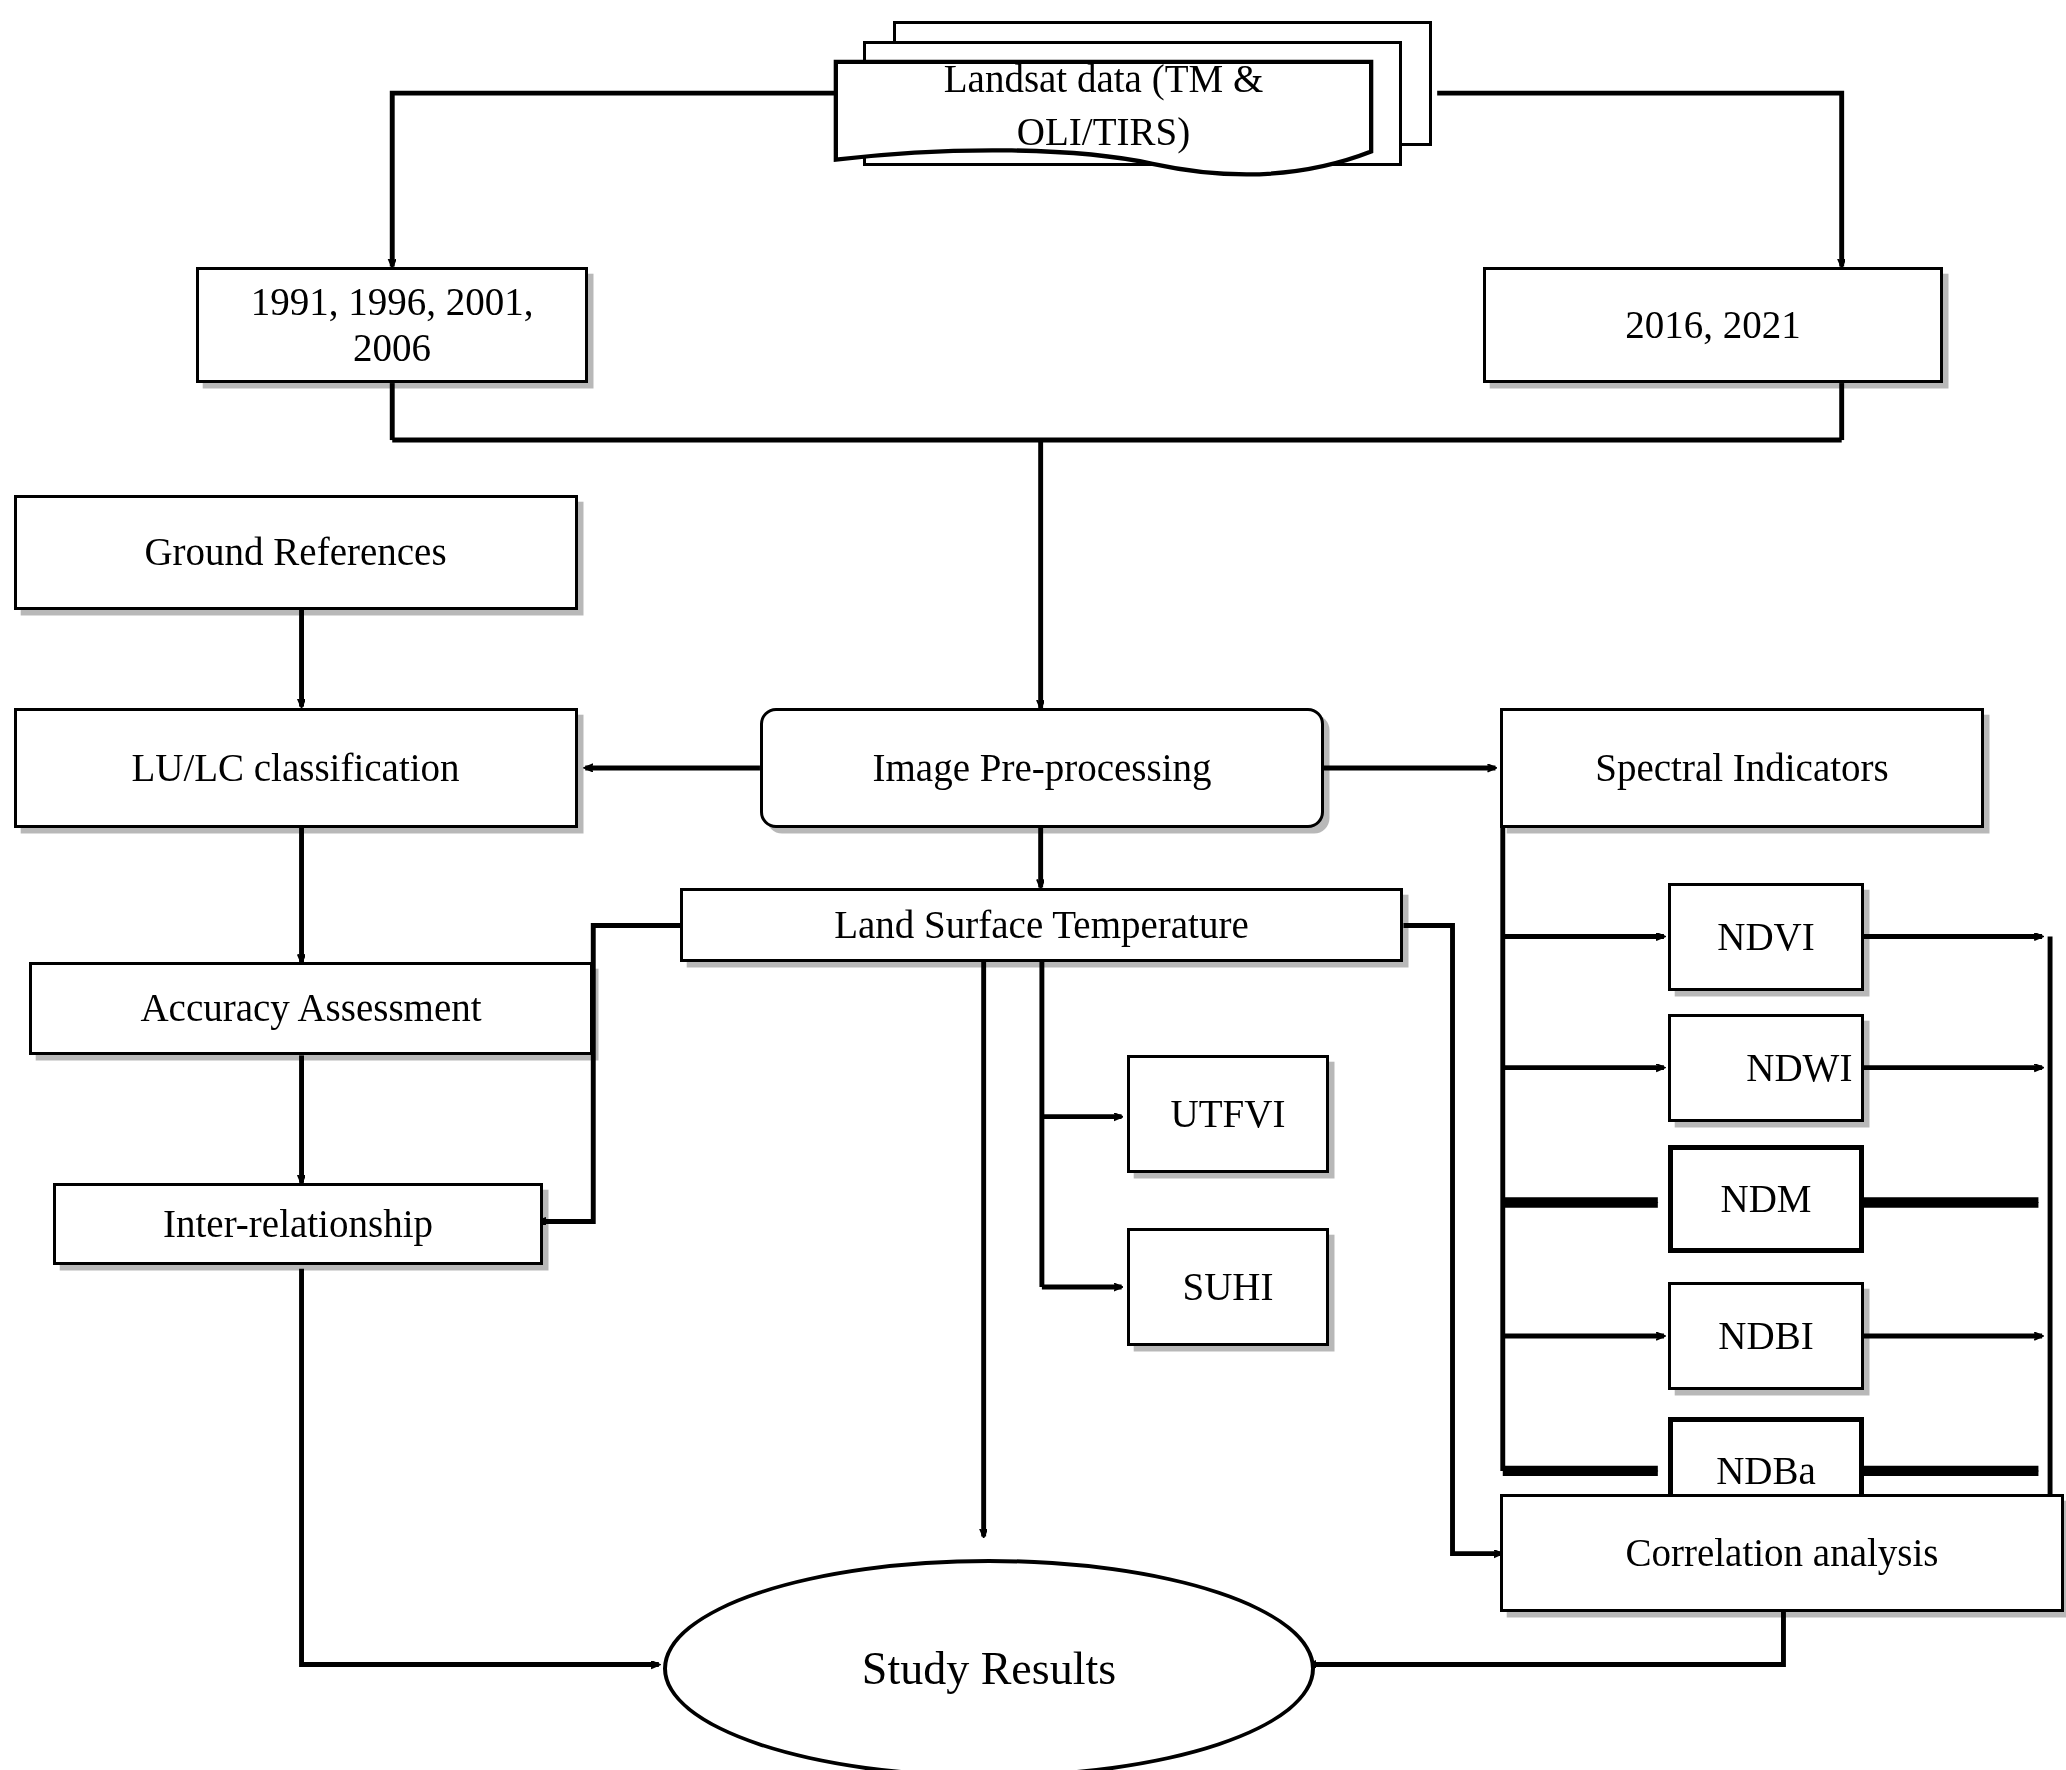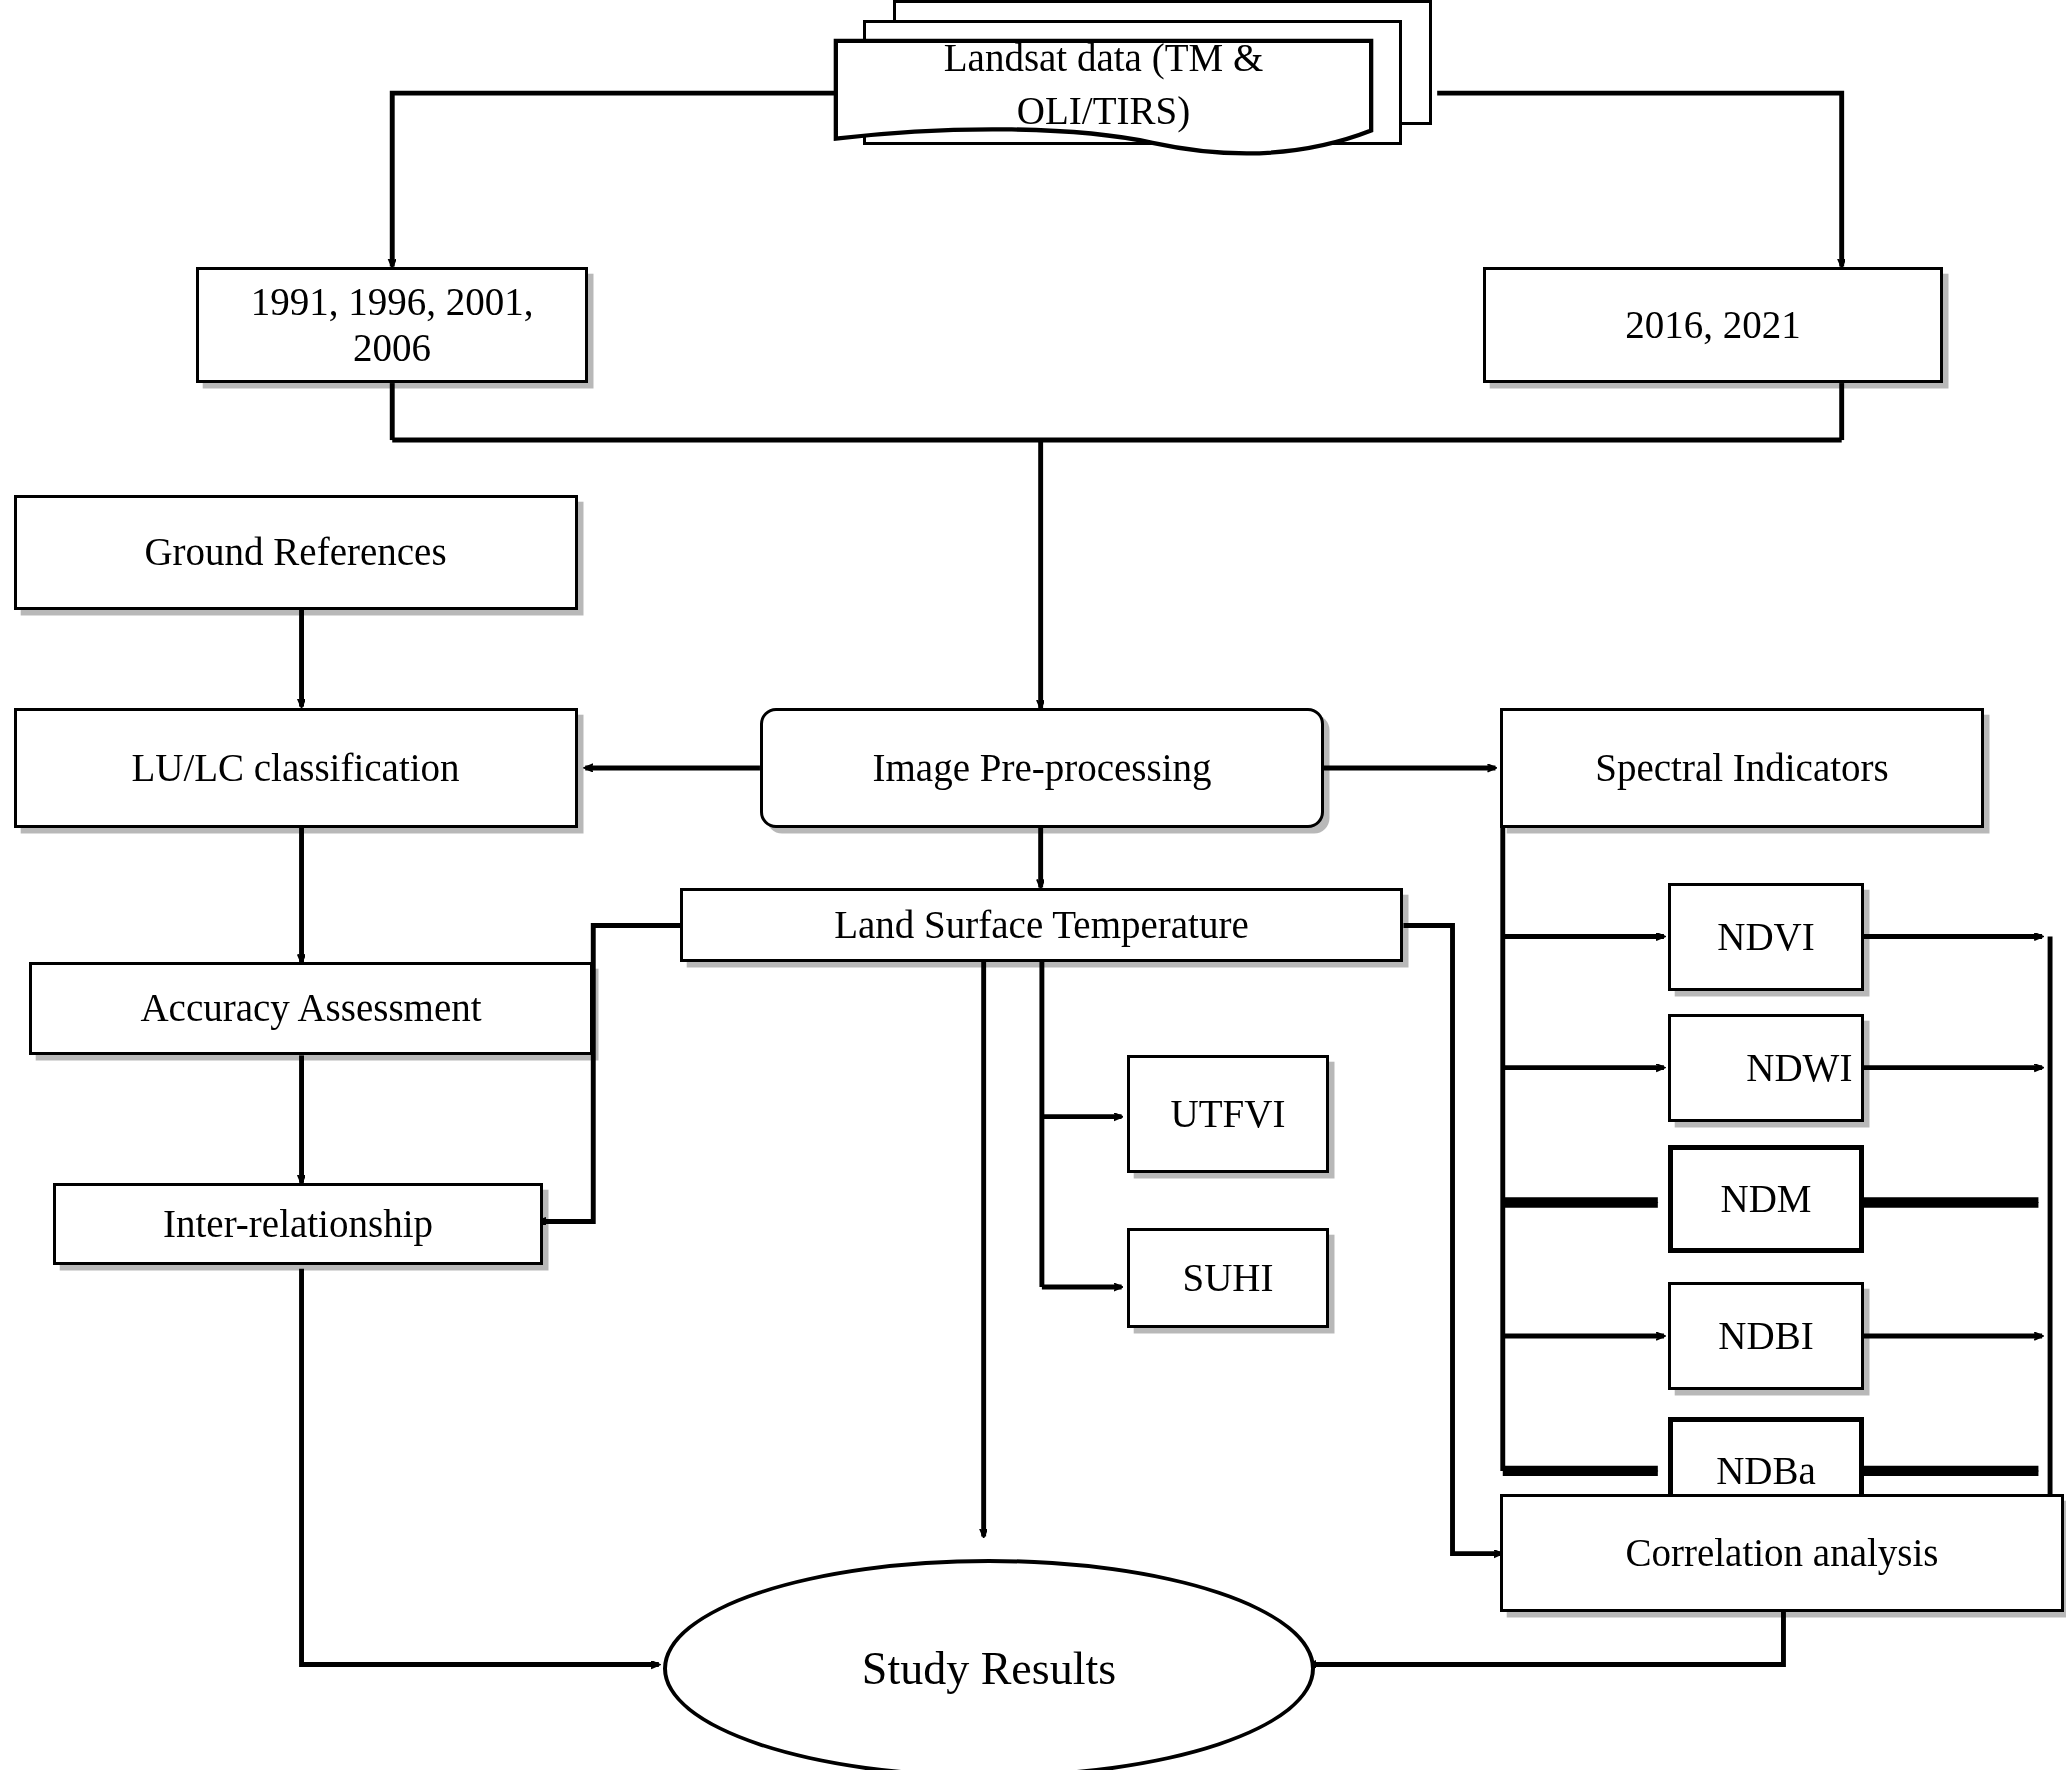--- a/index.html
+++ b/index.html
@@ -76,21 +76,21 @@
       <path d="M3040,1962 L3326,1962" stroke-width="17" marker-end="url(#ahs)"></path>
       <path d="M3040,2180 L3332,2180" marker-end="url(#ah)"></path>
       <path d="M3040,2400 L3326,2400" stroke-width="17" marker-end="url(#ahs)"></path>
 
       <path d="M492,2070 L492,2716 L1075,2716" marker-end="url(#ah)"></path>
 
       <path d="M2910,2630 L2910,2716 L2135,2716" marker-end="url(#ah)"></path>
     </g>
   </svg>
 
-  <div class="doc-stack" style="left:834px;top:0;width:613px;height:184px;">
+  <div class="doc-stack" style="left:834px;top:21px;width:613px;height:184px;">
     <div class="doc-sheet" style="left:59px;top:0;width:539px;height:125px;"></div>
     <div class="doc-sheet" style="left:29px;top:19.6px;width:539px;height:125px;"></div>
     <svg style="position:absolute;left:0;top:39px;width:539px;height:116px;overflow:visible;" viewBox="0 0 880 190" preserveAspectRatio="none">
       <path d="M3,3 H877 V150 C 760,196 640,196 520,170 C 400,144 200,140 3,163 Z" fill="#fff" stroke="#000" stroke-width="7"></path>
     </svg>
     <div style="position:absolute;left:0;top:39px;width:539px;height:92px;display:flex;
                 align-items:center;justify-content:center;text-align:center;font-size:39px;
                 line-height:1.35;white-space:pre-line;">Landsat data (TM &amp;
 OLI/TIRS)</div>
   </div>
@@ -124,21 +124,21 @@
   </div>
 
   <div class="node shadow" style="left:680px;top:888px;width:723px;height:74px;font-size:39px;">
     <span class="lbl">Land Surface Temperature</span>
   </div>
 
   <div class="node shadow" style="left:1127px;top:1055px;width:202px;height:118px;font-size:39px;">
     <span class="lbl">UTFVI</span>
   </div>
 
-  <div class="node shadow" style="left:1127px;top:1228px;width:202px;height:100px;font-size:39px;">
+  <div class="node shadow" style="left:1127px;top:1228px;width:202px;height:118px;font-size:39px;">
     <span class="lbl">SUHI</span>
   </div>
 
   <div class="node shadow" style="left:53px;top:1183px;width:490px;height:82px;font-size:39px;">
     <span class="lbl">Inter-relationship</span>
   </div>
 
   <div id="indicator-stack">
       <div class="node shadow" style="left: 1668px; top: 883px; width: 196px; height: 108px; font-size: 39px; font-family: Liberation Serif, serif;">
         <span class="lbl">NDVI</span>

